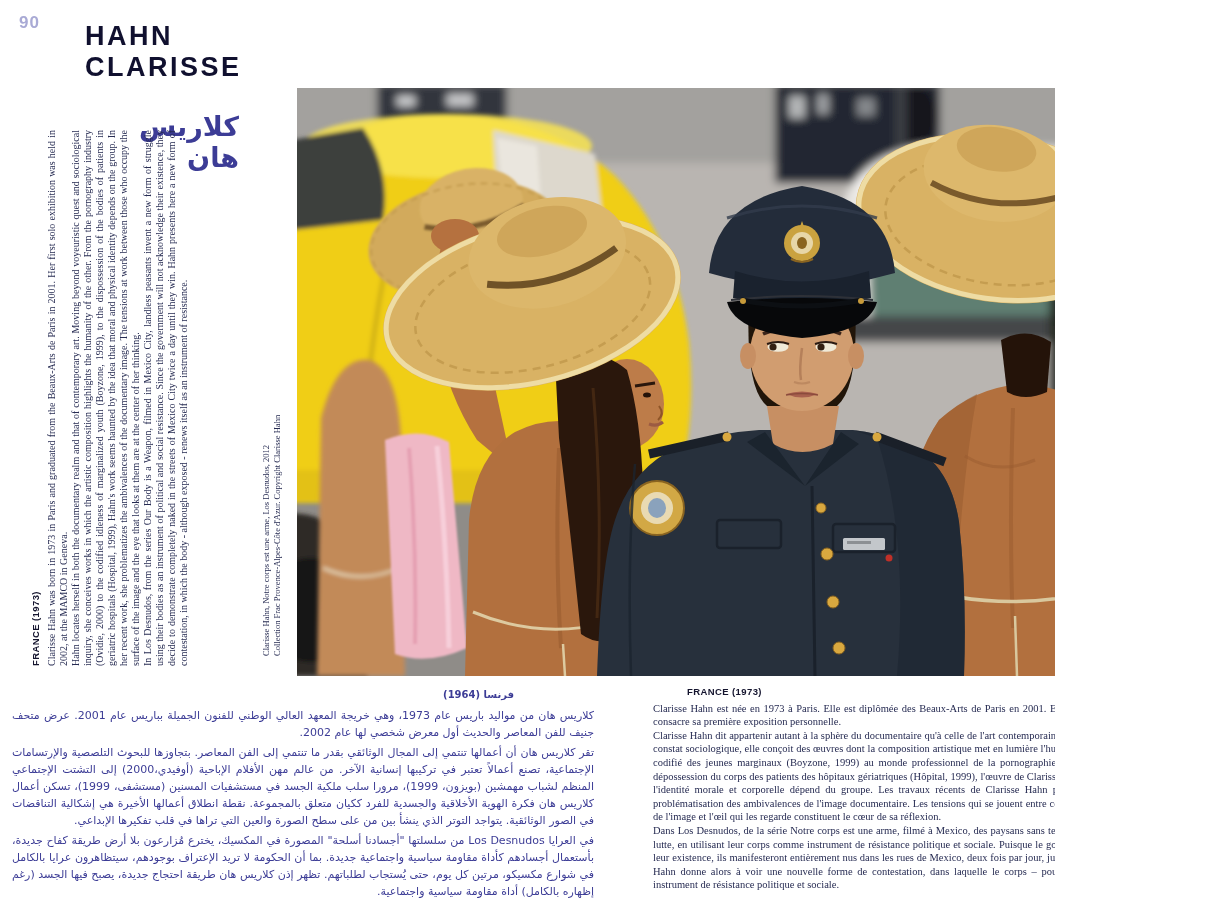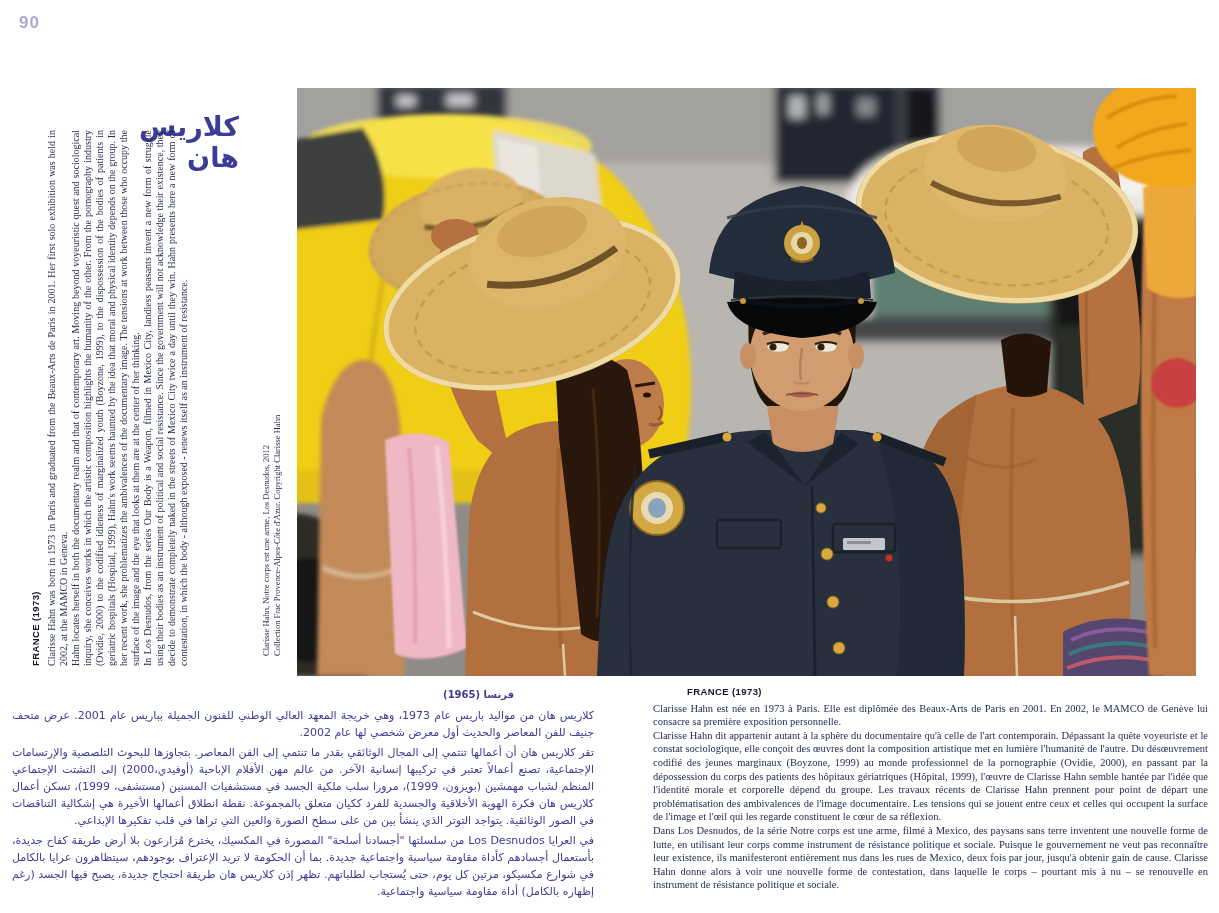--- a/index.html
+++ b/index.html
@@ -1,16 +1,16 @@
 <!DOCTYPE html>
 <html><head>
 <meta charset="utf-8">
 <style>
   html,body{margin:0;padding:0;background:#ffffff;}
-  .page{position:relative;width:1219px;height:913px;background:#ffffff;overflow:hidden;
+  .page{position:relative;width:1055px;height:913px;background:#ffffff;overflow:hidden;
         font-family:"Liberation Serif",serif;}
   .page-number{position:absolute;left:19px;top:13px;font-family:"Liberation Sans",sans-serif;
         font-weight:700;font-size:17px;letter-spacing:1px;color:#a9aad5;}
   .artist-title{position:absolute;left:85px;top:21px;font-family:"Liberation Sans",sans-serif;
         font-weight:700;font-size:27px;line-height:31px;letter-spacing:2.5px;color:#10102f;}
   .artist-title span{display:block;}
   .artist-title-ar{position:absolute;left:85px;top:84px;width:154px;direction:rtl;text-align:right;
         font-family:"DejaVu Sans",sans-serif;font-weight:700;font-size:27px;color:#3c3c96;margin-top:27px;}
   .v-rot{position:absolute;transform:rotate(-90deg);transform-origin:0 0;}
   .side-text{left:30px;top:666px;width:536px;font-size:10px;line-height:12px;
@@ -32,20 +32,24 @@
   .bottom-fr p{margin:0;}
   .bottom-fr .country-label-en{margin-left:34px;margin-bottom:3px;}
 </style>
 </head>
 <body>
 
 <div class="page">
 
   <div class="page-number">90</div>
 
+  <div class="artist-title">
+    <span>HAHN</span>
+    <span>CLARISSE</span>
+  </div>
 
   <div class="artist-title-ar">كلاريس هان</div>
 
   <div class="v-rot side-text">
     <span class="country-label-en">FRANCE (1973)</span>
     <p>Clarisse Hahn was born in 1973 in Paris and graduated from the Beaux-Arts de Paris in 2001. Her first solo exhibition was held in 2002, at the MAMCO in Geneva.</p>
     <p>Hahn locates herself in both the documentary realm and that of contemporary art. Moving beyond voyeuristic quest and sociological inquiry, she conceives works in which the artistic composition highlights the humanity of the other. From the pornography industry (Ovidie, 2000) to the codified idleness of marginalized youth (Boyzone, 1999), to the dispossession of the bodies of patients in geriatric hospitals (Hospital, 1999), Hahn's work seems haunted by the idea that moral and physical identity depends on the group. In her recent work, she problematizes the ambivalences of the documentary image. The tensions at work between those who occupy the surface of the image and the eye that looks at them are at the center of her thinking.</p>
     <p>In Los Desnudos, from the series Our Body is a Weapon, filmed in Mexico City, landless peasants invent a new form of struggle using their bodies as an instrument of political and social resistance. Since the government will not acknowledge their existence, they decide to demonstrate completely naked in the streets of Mexico City twice a day until they win. Hahn presents here a new form of contestation, in which the body - although exposed - renews itself as an instrument of resistance.</p>
   </div>
 
@@ -235,21 +239,21 @@
             <path d="M505,133 L509,144 L501,144 Z" fill="#caa23f"></path>
             <ellipse cx="505" cy="155" rx="5" ry="6" fill="#8a6420"></ellipse>
             <path d="M494,171 Q505,177 516,171" stroke="#8a6420" stroke-width="2" fill="none"></path>
           </g>
         </g>
       </g>
     </svg>
   </div>
 
   <div class="bottom-ar">
-    <span class="country-label-ar">فرنسا (1965)</span>
+    <span class="country-label-ar">فرنسا (1964)</span>
     <p>كلاريس هان من مواليد باريس عام 1973، وهي خريجة المعهد العالي الوطني للفنون الجميلة بباريس عام 2001. عرض متحف جنيف للفن المعاصر والحديث أول معرض شخصي لها عام 2002.</p>
     <p>تقر كلاريس هان أن أعمالها تنتمي إلى المجال الوثائقي بقدر ما تنتمي إلى الفن المعاصر. بتجاوزها للبحوث التلصصية والإرتسامات الإجتماعية، تصنع أعمالاً تعتبر في تركيبها إنسانية الآخر. من عالم مهن الأفلام الإباحية (أوفيدي،2000) إلى التشتت الإجتماعي المنظم لشباب مهمشين (بويزون، 1999)، مرورا سلب ملكية الجسد في مستشفيات المسنين (مستشفى، 1999)، تسكن أعمال كلاريس هان فكرة الهوية الأخلاقية والجسدية للفرد ككيان متعلق بالمجموعة. نقطة انطلاق أعمالها الأخيرة هي إشكالية التناقضات في الصور الوثائقية. يتواجد التوتر الذي ينشأ بين من على سطح الصورة والعين التي تراها في قلب تفكيرها الإبداعي.</p>
     <p>في العرايا Los Desnudos من سلسلتها "أجسادنا أسلحة" المصورة في المكسيك، يخترع مُزارعون بلا أرض طريقة كفاح جديدة، بأستعمال أجسادهم كأداة مقاومة سياسية واجتماعية جديدة. بما أن الحكومة لا تريد الإعتراف بوجودهم، سيتظاهرون عرايا بالكامل في شوارع مكسيكو، مرتين كل يوم، حتى يُستجاب لطلباتهم. تظهر إذن كلاريس هان طريقة احتجاج جديدة، يصبح فيها الجسد (رغم إظهاره بالكامل) أداة مقاومة سياسية واجتماعية.</p>
   </div>
 
   <div class="bottom-fr">
     <span class="country-label-en">FRANCE (1973)</span>
     <p>Clarisse Hahn est née en 1973 à Paris. Elle est diplômée des Beaux-Arts de Paris en 2001. En 2002, le MAMCO de Genève lui consacre sa première exposition personnelle.</p>
     <p>Clarisse Hahn dit appartenir autant à la sphère du documentaire qu'à celle de l'art contemporain. Dépassant la quête voyeuriste et le constat sociologique, elle conçoit des œuvres dont la composition artistique met en lumière l'humanité de l'autre. Du désœuvrement codifié des jeunes marginaux (Boyzone, 1999) au monde professionnel de la pornographie (Ovidie, 2000), en passant par la dépossession du corps des patients des hôpitaux gériatriques (Hôpital, 1999), l'œuvre de Clarisse Hahn semble hantée par l'idée que l'identité morale et corporelle dépend du groupe. Les travaux récents de Clarisse Hahn prennent pour point de départ une problématisation des ambivalences de l'image documentaire. Les tensions qui se jouent entre ceux et celles qui occupent la surface de l'image et l'œil qui les regarde constituent le cœur de sa réflexion.</p>
     <p>Dans Los Desnudos, de la série Notre corps est une arme, filmé à Mexico, des paysans sans terre inventent une nouvelle forme de lutte, en utilisant leur corps comme instrument de résistance politique et sociale. Puisque le gouvernement ne veut pas reconnaître leur existence, ils manifesteront entièrement nus dans les rues de Mexico, deux fois par jour, jusqu'à obtenir gain de cause. Clarisse Hahn donne alors à voir une nouvelle forme de contestation, dans laquelle le corps – pourtant mis à nu – se renouvelle en instrument de résistance politique et sociale.</p>

